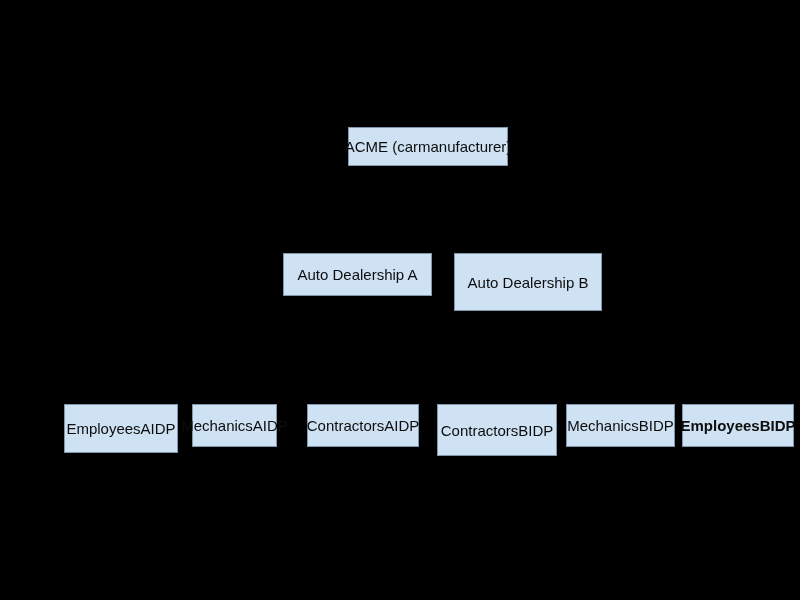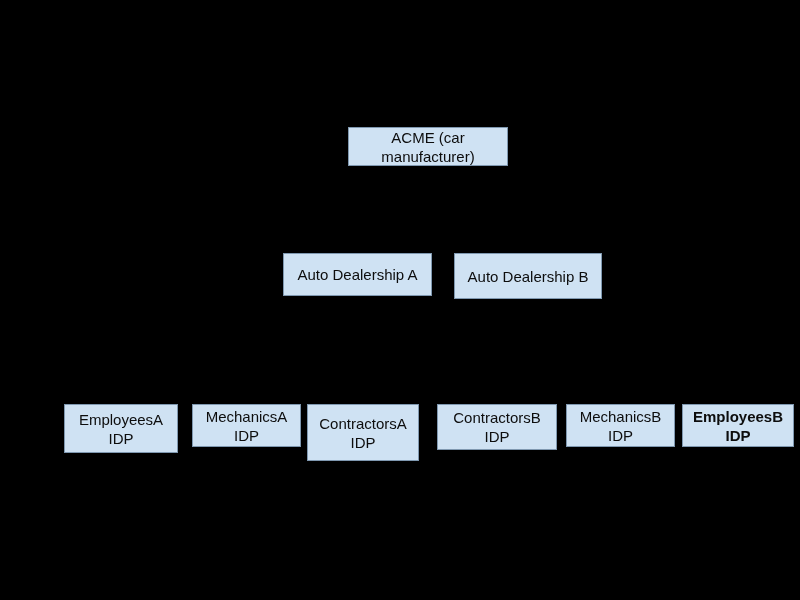--- a/index.html
+++ b/index.html
@@ -18,36 +18,36 @@
   .node {
     position: absolute;
     box-sizing: border-box;
     background: #cfe2f3;
     border: 1px solid #7f98b0;
     color: #0d0d0d;
     font-size: 15px;
     line-height: 19px;
     text-align: right;
     display: flex;
-    flex-direction: column;
+    flex-direction: row;
     justify-content: center;
     align-items: center;
   }
   .node .line {
     display: block;
     white-space: nowrap;
   }
   
   #node-acme          { left: 348px; top: 127px; width: 160px; height: 39px; }
   #node-dealership-a  { left: 283px; top: 253px; width: 149px; height: 43px; }
-  #node-dealership-b  { left: 454px; top: 253px; width: 148px; height: 46px; }
+  #node-dealership-b  { left: 454px; top: 253px; width: 148px; height: 58px; }
   #node-employees-a   { left:  64px; top: 404px; width: 114px; height: 49px; }
-  #node-mechanics-a   { left: 192px; top: 404px; width: 109px; height: 43px; }
-  #node-contractors-a { left: 307px; top: 404px; width: 112px; height: 57px; }
-  #node-contractors-b { left: 437px; top: 404px; width: 120px; height: 46px; }
+  #node-mechanics-a   { left: 192px; top: 404px; width: 85px; height: 43px; }
+  #node-contractors-a { left: 307px; top: 404px; width: 112px; height: 43px; }
+  #node-contractors-b { left: 437px; top: 404px; width: 120px; height: 52px; }
   #node-mechanics-b   { left: 566px; top: 404px; width: 109px; height: 43px; }
   #node-employees-b   { left: 682px; top: 404px; width: 112px; height: 43px; font-weight: bold; }
 </style>
 </head>
 <body>
 
 <div id="stage">
 
   <div class="node" id="node-acme">
     <span class="line">ACME (car</span>

